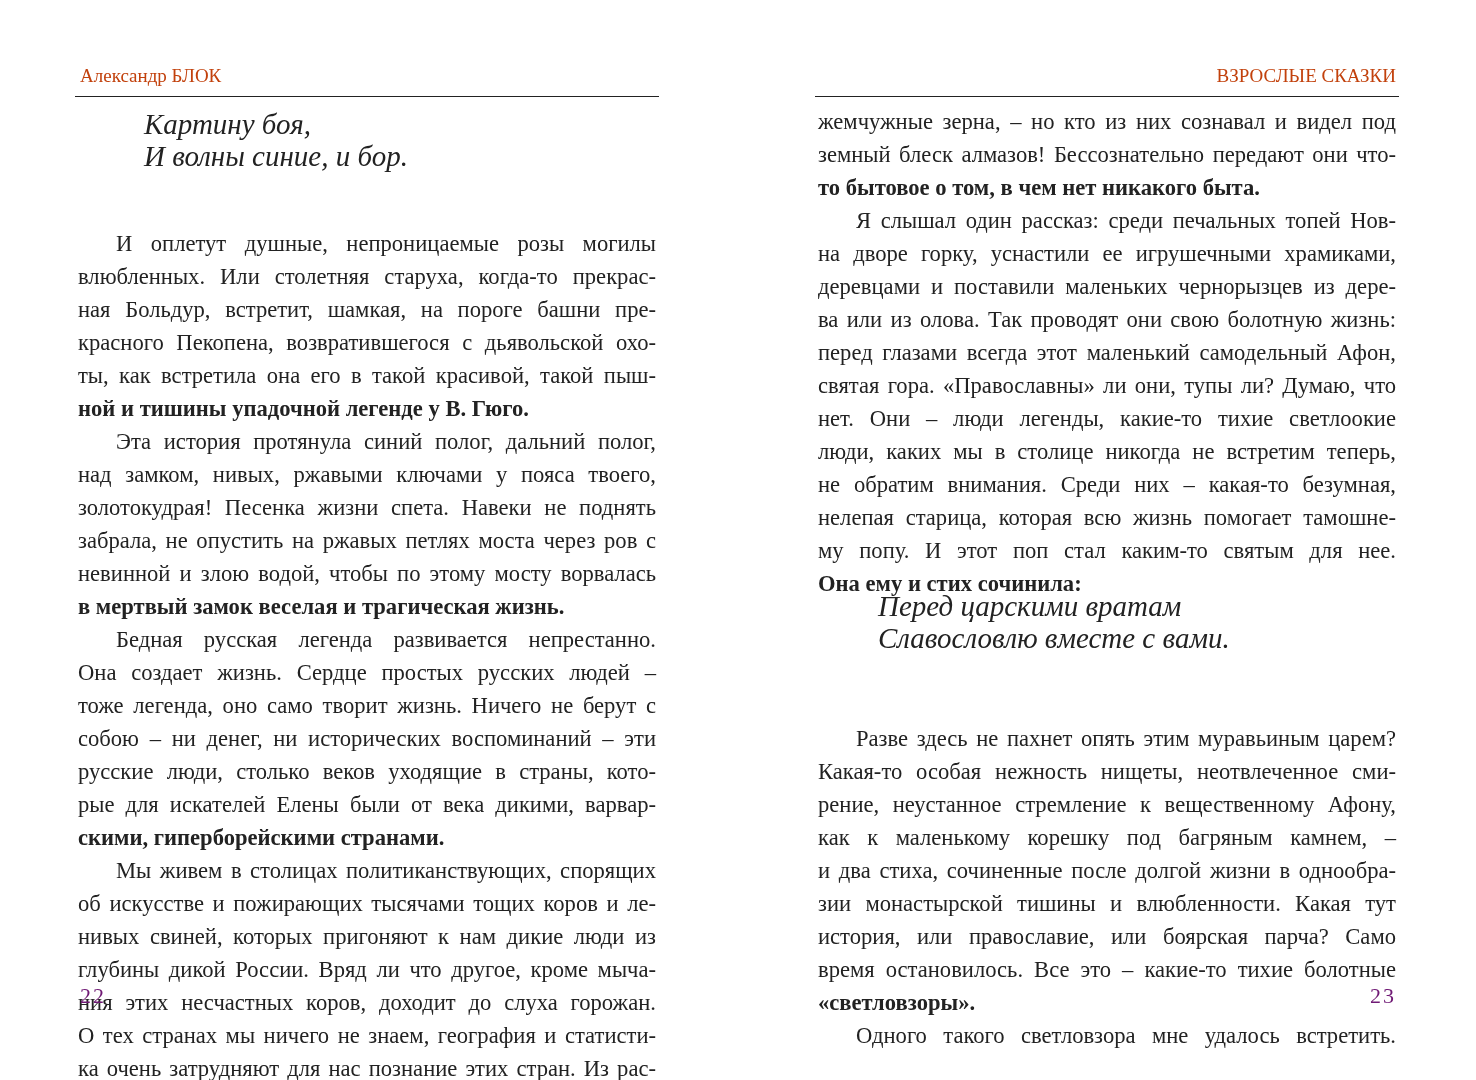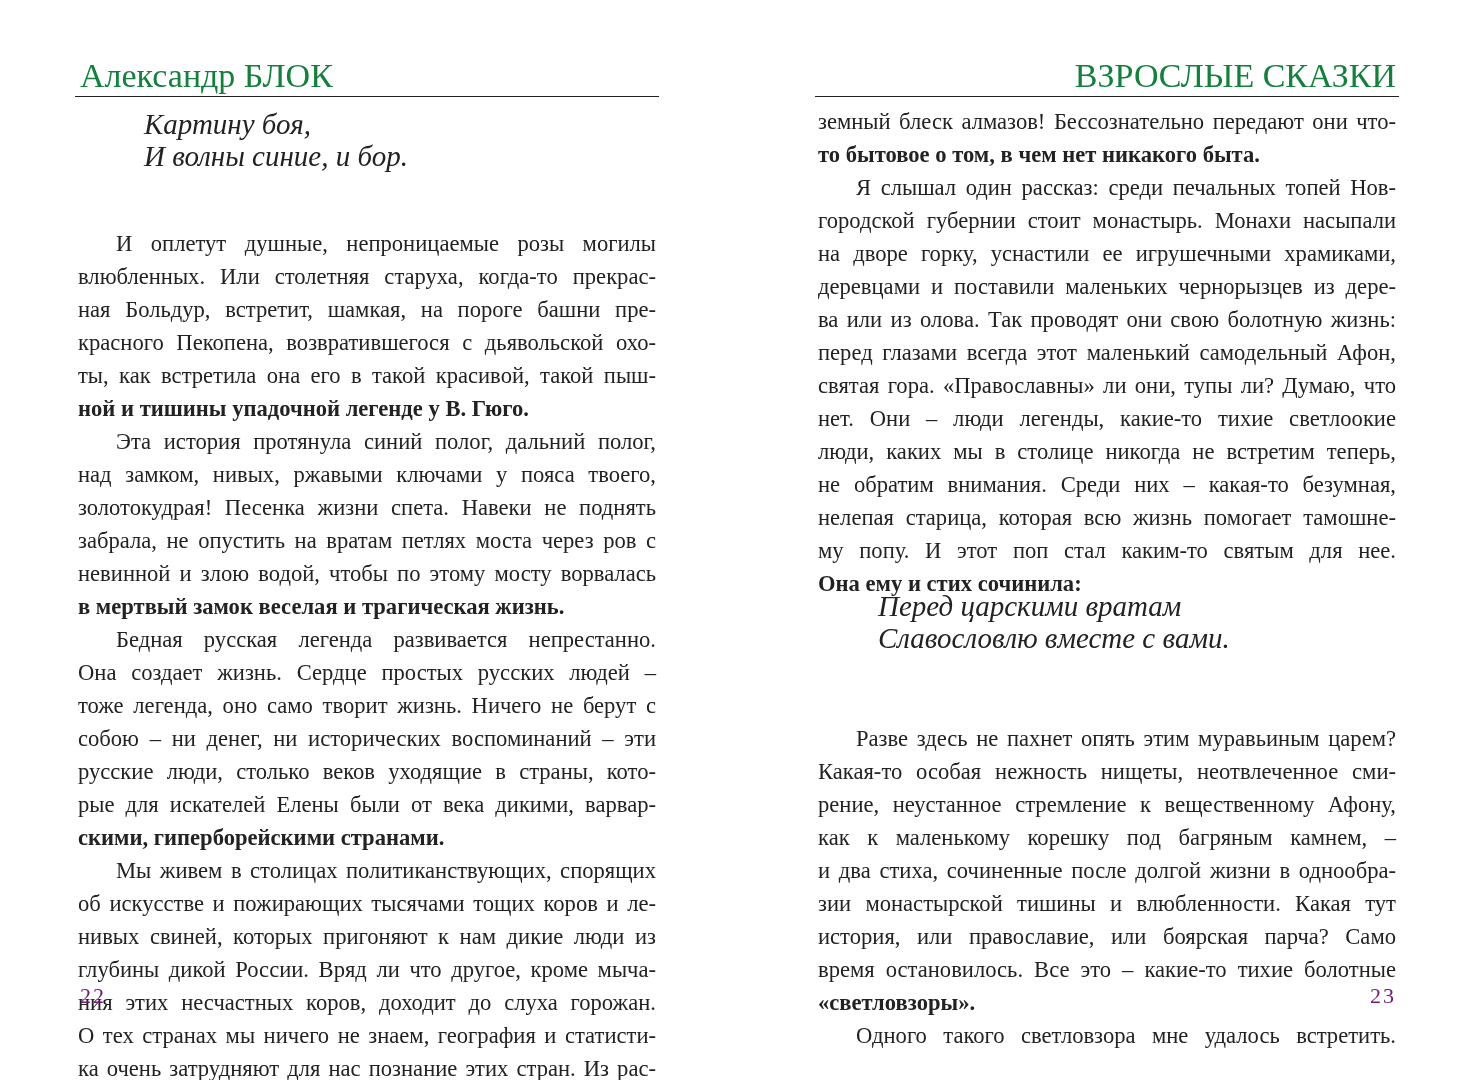--- a/index.html
+++ b/index.html
@@ -1,21 +1,21 @@
 <!DOCTYPE html>
 <html><head>
 <meta charset="utf-8">
 <style>
   html, body { margin: 0; padding: 0; background: #ffffff; }
   body { width: 1476px; height: 1080px; position: relative; overflow: hidden;
          font-family: "Liberation Serif", "DejaVu Serif", serif; color: #1a1a1a; }
   .page { position: absolute; top: 0; height: 1080px; }
   .page.left { left: 78px; width: 578px; }
   .page.right { left: 818px; width: 578px; }
-  .running-head { position: absolute; top: 60px; font-size: 34px; letter-spacing: 0px; line-height: 32px; color: #15803d; }
+  .running-head { position: absolute; top: 60px; font-size: 19px; letter-spacing: 0px; line-height: 32px; color: #c2410c; }
   .page.left .running-head { left: 2px; }
   .page.right .running-head { right: 0; text-align: right; }
   .rule { position: absolute; top: 96px; left: -3px; right: -3px; height: 0; border-top: 1.6px solid #222; }
   .body-text { position: absolute; left: 0; right: 0; font-size: 22.6px; line-height: 33px; text-align: justify; color: #222; }
   .page.left .body-text { top: 227px; }
   .page.right .body-text { top: 105px; }
   .body-text .line { display: block; text-align: justify; text-align-last: justify; white-space: nowrap; }
   .body-text .line.last { text-align-last: left; font-weight: bold; }
   .body-text .line.first { padding-left: 38px; }
   .verse { position: absolute; font-style: italic; font-size: 29px; line-height: 32px; color: #222; }
@@ -44,21 +44,21 @@
     <span class="line first">И оплетут душные, непроницаемые розы могилы</span>
     <span class="line">влюбленных. Или столетняя старуха, когда-то прекрас-</span>
     <span class="line">ная Больдур, встретит, шамкая, на пороге башни пре-</span>
     <span class="line">красного Пекопена, возвратившегося с дьявольской охо-</span>
     <span class="line">ты, как встретила она его в такой красивой, такой пыш-</span>
     <span class="line last">ной и тишины упадочной легенде у В. Гюго.</span>
 
     <span class="line first">Эта история протянула синий полог, дальний полог,</span>
     <span class="line">над замком, нивых, ржавыми ключами у пояса твоего,</span>
     <span class="line">золотокудрая! Песенка жизни спета. Навеки не поднять</span>
-    <span class="line">забрала, не опустить на вратам петлях моста через ров с</span>
+    <span class="line">забрала, не опустить на ржавых петлях моста через ров с</span>
     <span class="line">невинной и злою водой, чтобы по этому мосту ворвалась</span>
     <span class="line last">в мертвый замок веселая и трагическая жизнь.</span>
 
     <span class="line first">Бедная русская легенда развивается непрестанно.</span>
     <span class="line">Она создает жизнь. Сердце простых русских людей –</span>
     <span class="line">тоже легенда, оно само творит жизнь. Ничего не берут с</span>
     <span class="line">собою – ни денег, ни исторических воспоминаний – эти</span>
     <span class="line">русские люди, столько веков уходящие в страны, кото-</span>
     <span class="line">рые для искателей Елены были от века дикими, варвар-</span>
     <span class="line last">скими, гиперборейскими странами.</span>
@@ -75,25 +75,25 @@
 
   <div class="page-number">22</div>
 </div>
 
 <div class="page right">
   <div class="running-head">ВЗРОСЛЫЕ СКАЗКИ</div>
   <div class="rule"></div>
 
   <div class="body-text">
 
+    <span class="line">жемчужные зерна, – но кто из них сознавал и видел под</span>
     <span class="line">земный блеск алмазов! Бессознательно передают они что-</span>
     <span class="line last">то бытовое о том, в чем нет никакого быта.</span>
 
     <span class="line first">Я слышал один рассказ: среди печальных топей Нов-</span>
-    <span class="line">городской губернии стоит монастырь. Монахи насыпали</span>
     <span class="line">на дворе горку, уснастили ее игрушечными храмиками,</span>
     <span class="line">деревцами и поставили маленьких чернорызцев из дере-</span>
     <span class="line">ва или из олова. Так проводят они свою болотную жизнь:</span>
     <span class="line">перед глазами всегда этот маленький самодельный Афон,</span>
     <span class="line">святая гора. «Православны» ли они, тупы ли? Думаю, что</span>
     <span class="line">нет. Они – люди легенды, какие-то тихие светлоокие</span>
     <span class="line">люди, каких мы в столице никогда не встретим теперь,</span>
     <span class="line">не обратим внимания. Среди них – какая-то безумная,</span>
     <span class="line">нелепая старица, которая всю жизнь помогает тамошне-</span>
     <span class="line">му попу. И этот поп стал каким-то святым для нее.</span>

